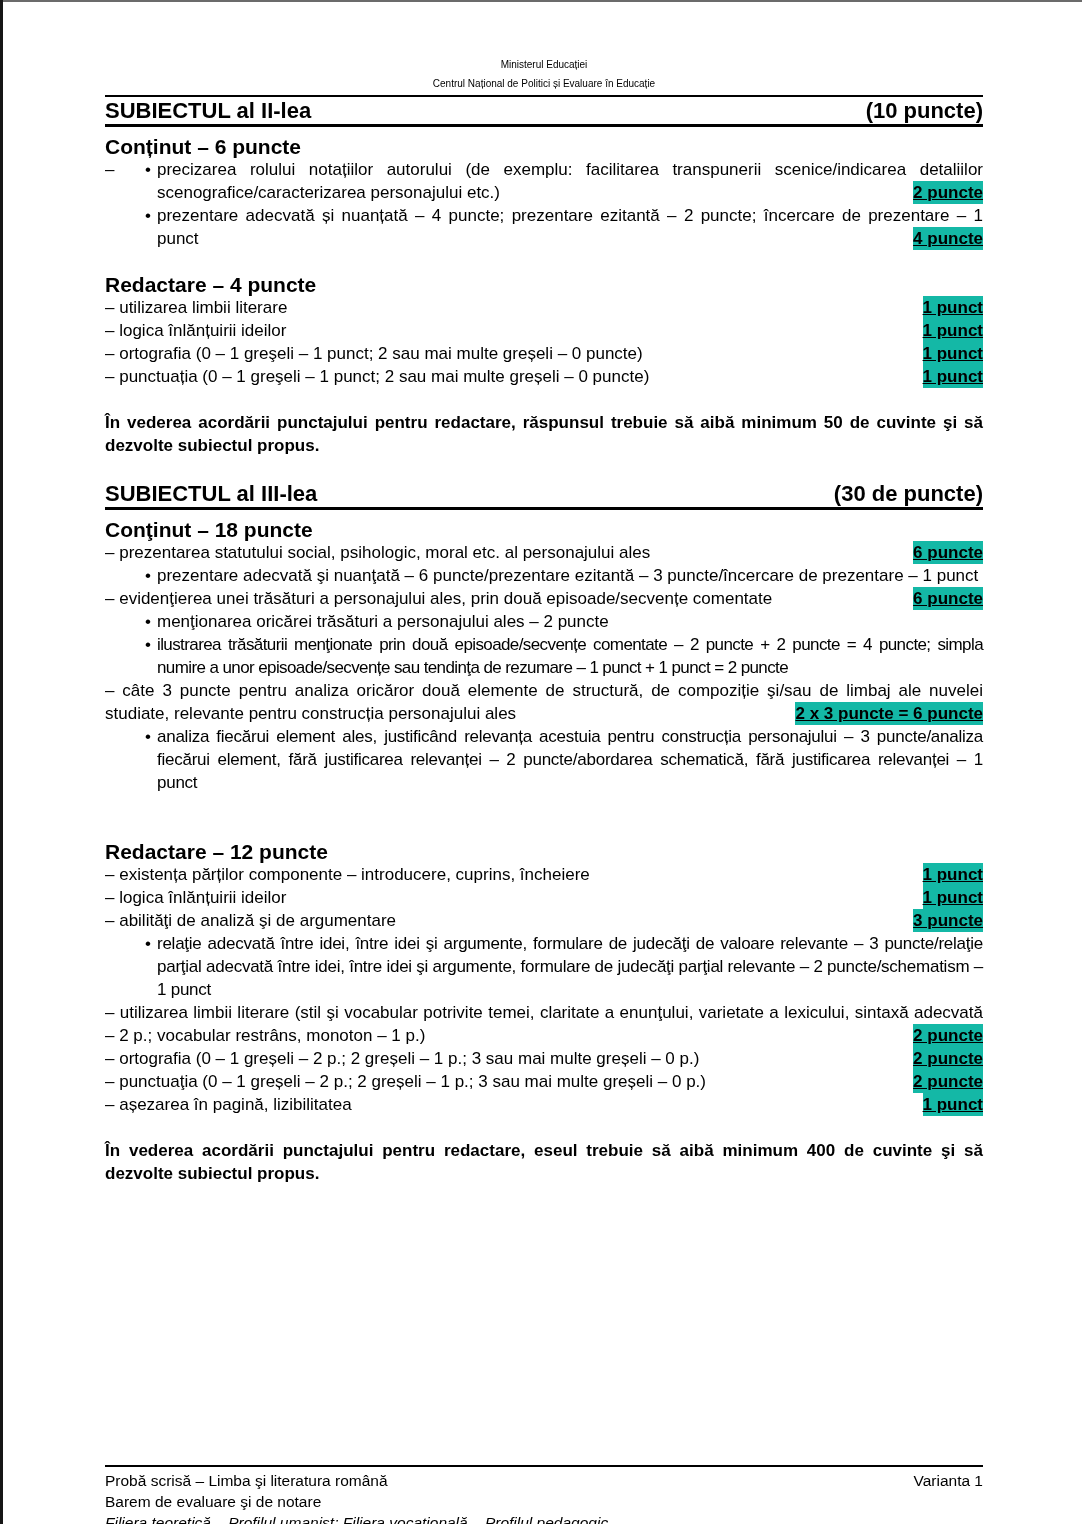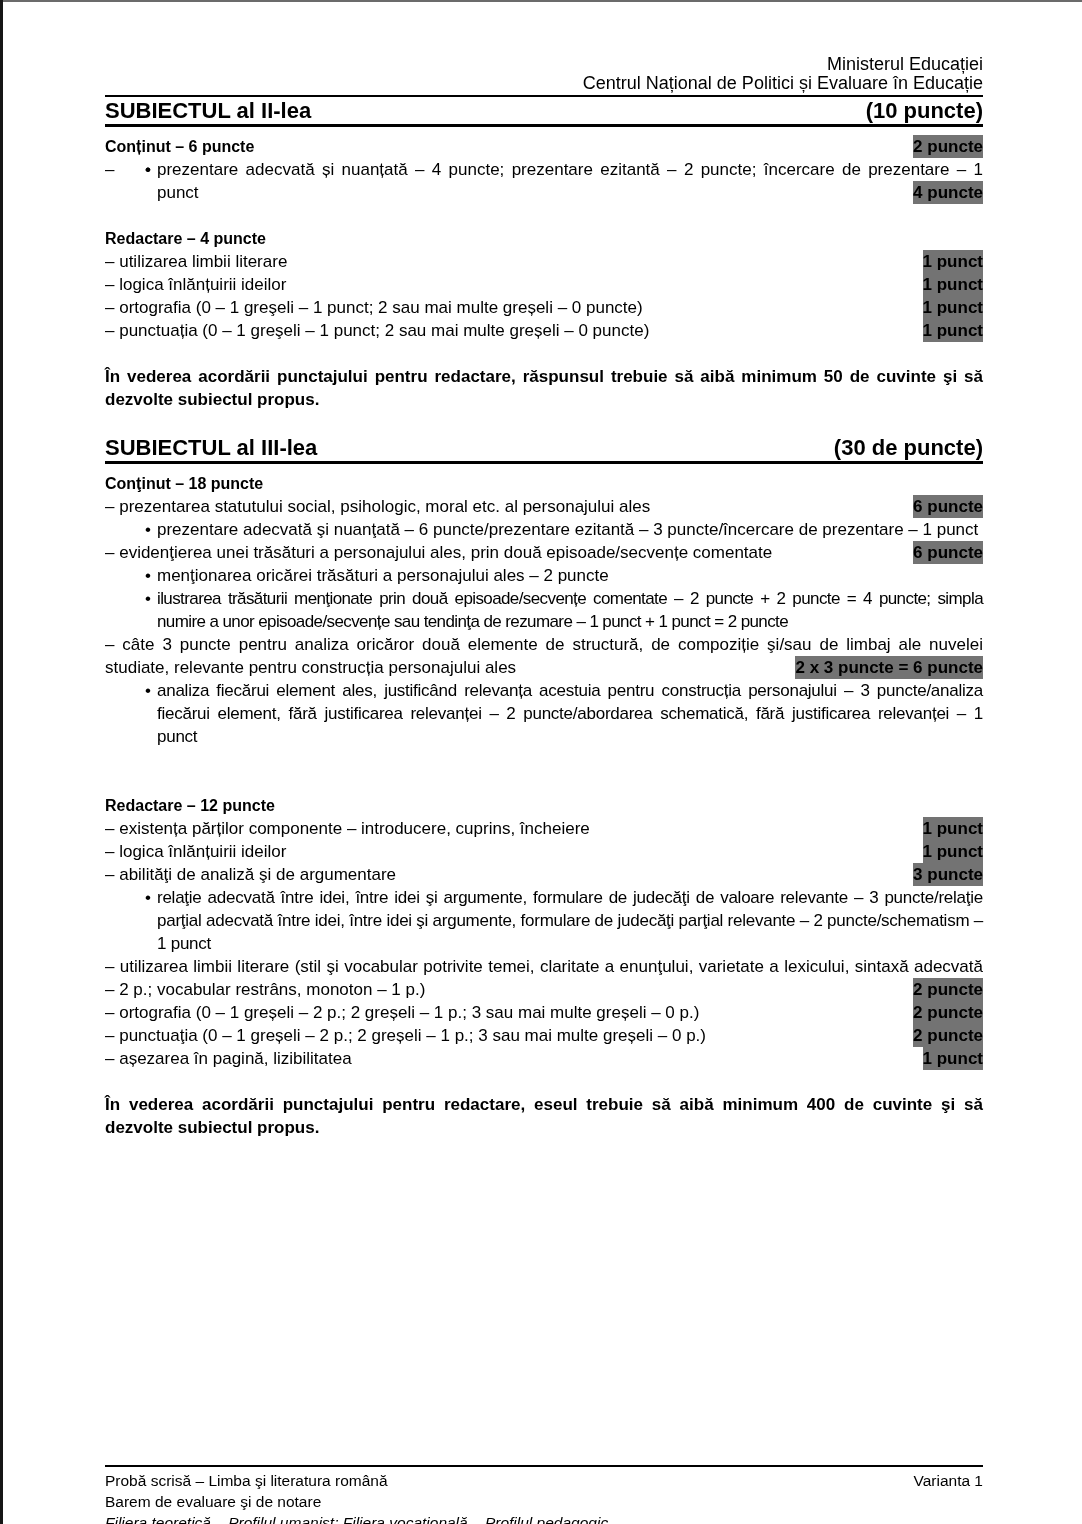--- a/index.html
+++ b/index.html
@@ -11,35 +11,35 @@
     color:#000;
     overflow:hidden;
   }
   .edge-top { position:absolute; top:0; left:0; width:100%; height:2px; background:#6b6b6b; }
   .edge-left { position:absolute; top:0; left:0; width:3px; height:100%; background:#161616; }
 
   .content {
     position:absolute; left:105px; top:55px; width:878px;
     font-size:17px; line-height:23px;
   }
-  .doc-header { text-align:right; font-size:18px; line-height:19px; }
+  .doc-header { text-align:center; font-size:10px; line-height:19px; }
   .rule-thin { border-top:2px solid #000; margin:2px 0 3px 0; }
 
   .rubric-section { margin-top:0; }
   .rubric-section + .rubric-section { margin-top:26px; }
 
   .subject-head {
     display:flex; justify-content:space-between; align-items:flex-end;
     font-weight:bold; font-size:22px; line-height:22px;
     border-bottom:3.5px solid #000; padding-bottom:2px;
   }
 
   .blk { position:relative; text-align:justify; }
-  .blk .score { position:absolute; right:0; bottom:0; font-weight:bold; white-space:nowrap; background:#737373; }
-  .heading { font-weight:bold; font-size:16px; margin-top:8px; text-align:left; }
+  .blk .score { position:absolute; right:0; bottom:0; font-weight:bold; white-space:nowrap; background:#14b8a6;text-decoration:underline; }
+  .heading { font-weight:bold; font-size:21px; margin-top:8px; text-align:left; }
   .dash { padding-left:0; }
   .dash-tab { padding-left:28px; }
   .dash-tab .marker { position:absolute; left:0; }
   .bullet { padding-left:52px; }
   .bullet .marker { position:absolute; left:40px; }
   .note { font-weight:bold; margin-top:23px; }
   .sp1 { margin-top:23px; }
   .sp2 { margin-top:46px; }
   .cond1 { letter-spacing:-0.25px; }
   .cond2 { letter-spacing:-0.6px; }
@@ -68,21 +68,21 @@
     <div class="rule-thin"></div>
 
     <div id="sections-host">
         <section class="rubric-section">
           <div class="subject-head">
             <span class="sh-title">SUBIECTUL al II-lea</span>
             <span class="sh-points">(10 puncte)</span>
           </div>
           <div class="blk heading"><span class="txt">Conținut – 6 puncte</span></div>
           <div class="blk dash-tab"><span class="marker">–</span></div>
-          <div class="blk bullet"><span class="marker">•</span><span class="score">2 puncte</span></div>
+          <div class="blk bullet"><span class="marker">•</span><span class="txt">precizarea rolului notațiilor autorului (de exemplu: facilitarea transpunerii scenice/indicarea detaliilor scenografice/caracterizarea personajului etc.)</span><span class="score">2 puncte</span></div>
           <div class="blk bullet"><span class="marker">•</span><span class="txt">prezentare adecvată și nuanțată – 4 puncte; prezentare ezitantă – 2 puncte; încercare de prezentare – 1 punct</span><span class="score">4 puncte</span></div>
           <div class="blk heading sp1"><span class="txt">Redactare – 4 puncte</span></div>
           <div class="blk dash"><span class="txt">– utilizarea limbii literare</span><span class="score">1 punct</span></div>
           <div class="blk dash"><span class="txt">– logica înlănțuirii ideilor</span><span class="score">1 punct</span></div>
           <div class="blk dash"><span class="txt">– ortografia (0 – 1 greşeli – 1 punct; 2 sau mai multe greșeli – 0 puncte)</span><span class="score">1 punct</span></div>
           <div class="blk dash"><span class="txt">– punctuația (0 – 1 greşeli – 1 punct; 2 sau mai multe greșeli – 0 puncte)</span><span class="score">1 punct</span></div>
           <div class="blk note"><span class="txt">În vederea acordării punctajului pentru redactare, răspunsul trebuie să aibă minimum 50 de cuvinte şi să dezvolte subiectul propus.</span></div>
         </section>
         <section class="rubric-section">
           <div class="subject-head">

